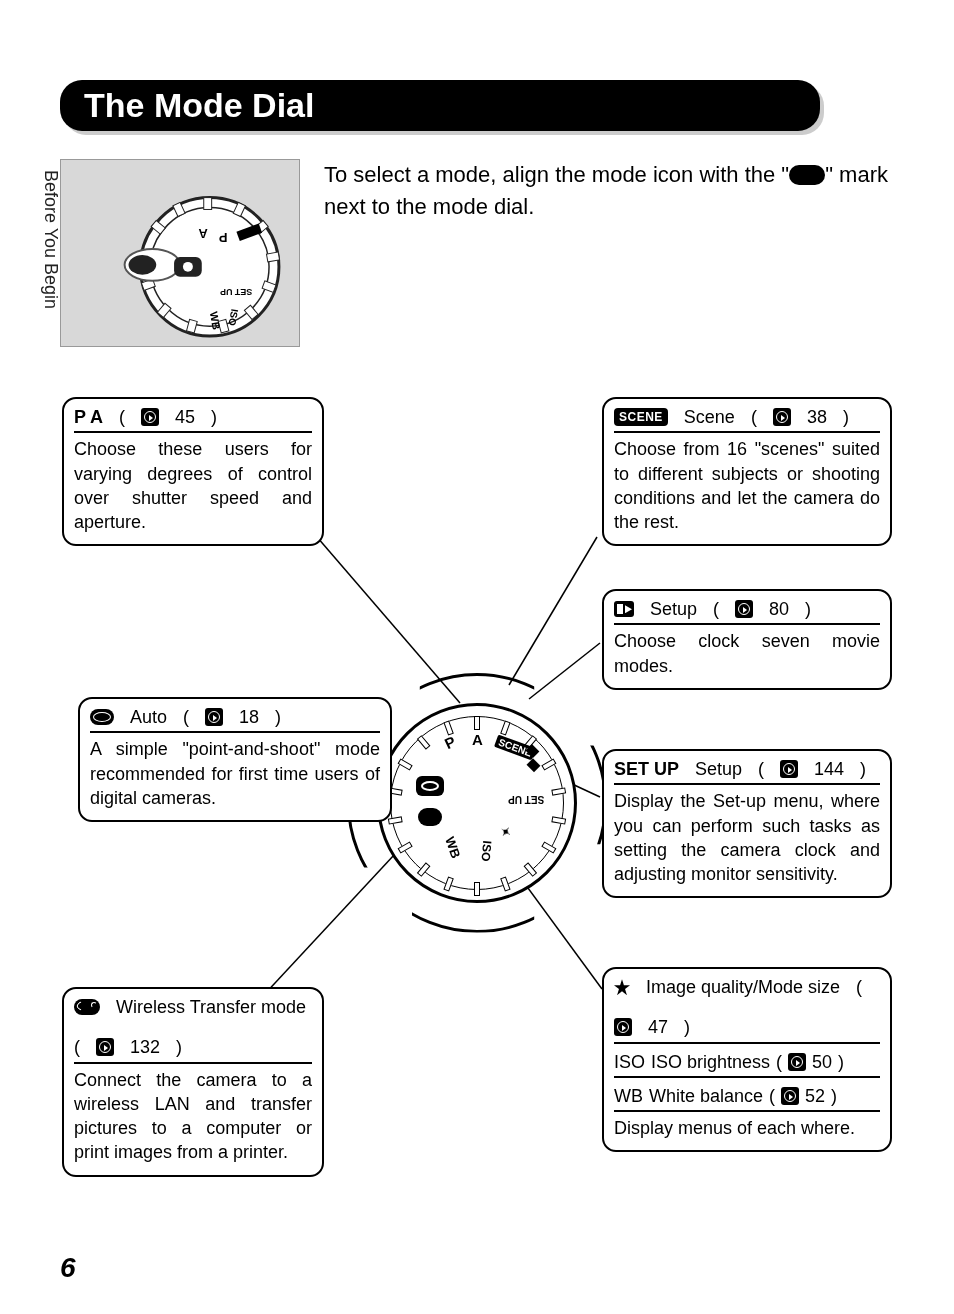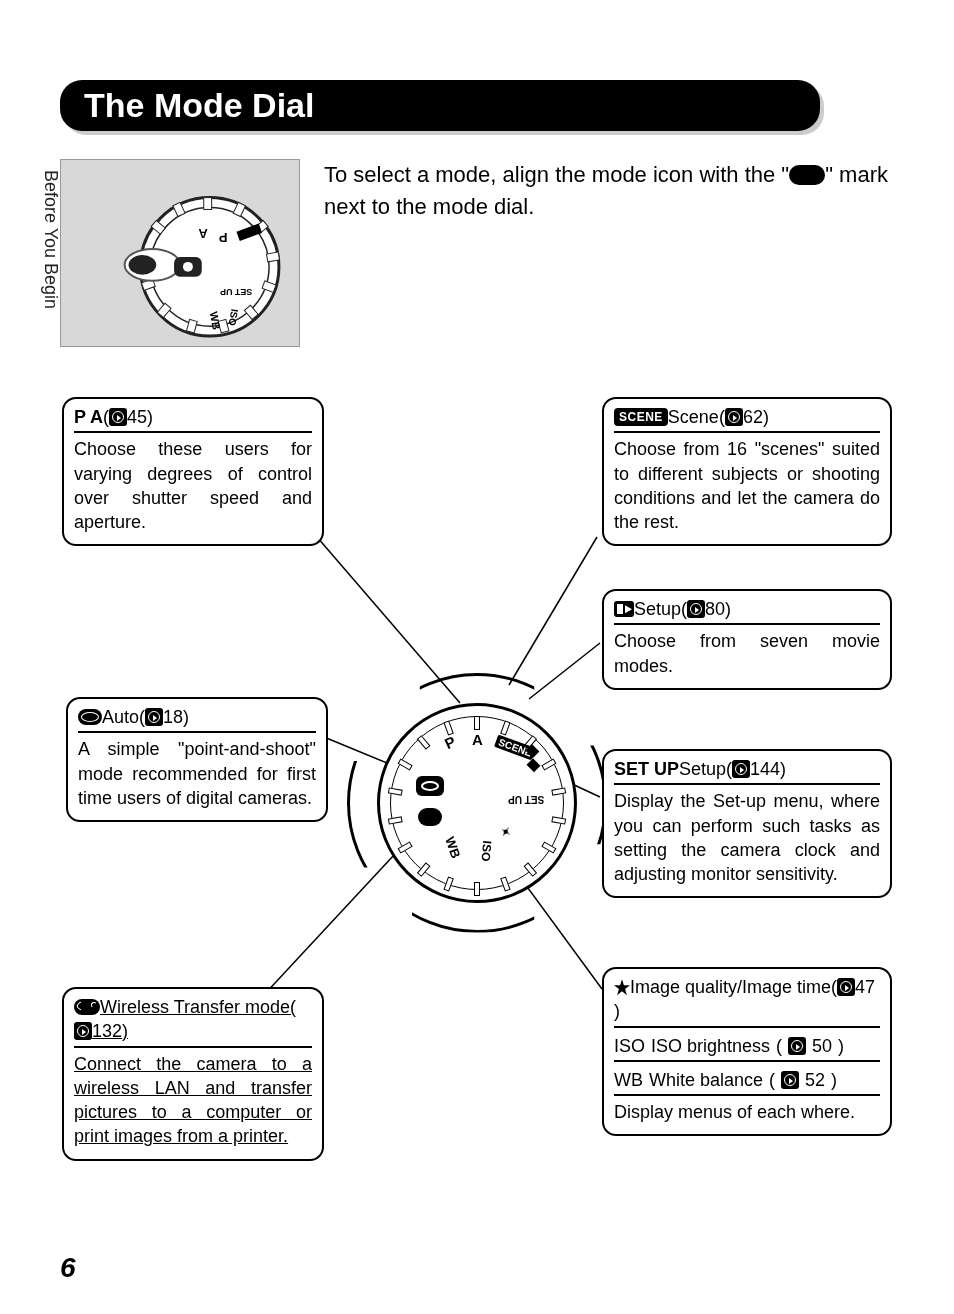--- a/index.html
+++ b/index.html
@@ -65,21 +65,21 @@
   }
   .callout .hdr {
     font-weight: normal;
     border-bottom: 2px solid #000;
     padding-bottom: 2px;
     margin-bottom: 4px;
     font-size: 18px;
     display: flex;
     align-items: center;
     flex-wrap: wrap;
-    gap: 0;
+    gap: 16px;
   }
   .callout .hdr .b { font-weight: bold; }
   .sub-hdr {
     border-bottom: 2px solid #000;
     padding-bottom: 2px;
     margin-top: 6px;
     margin-bottom: 4px;
     display: flex;
     align-items: center;
     gap: 6px;
@@ -281,54 +281,54 @@
       <span class="dlabel" style="top:43px; left:143px; font-size:15px; transform:rotate(45deg);">▀▄</span>
       <span class="dlabel" style="top:118px; left:120px; font-size:13px; transform:rotate(125deg);">✦</span>
     </div>
 
     <div class="callout" style="left:0; top:0; width:262px;">
       <div class="hdr"><span class="b">P A</span> (<span class="ref-icon"></span><span>45</span>)</div>
       <div>Choose these users for varying degrees of control over shutter speed and aperture.</div>
     </div>
 
     <div class="callout" style="right:0; top:0; width:290px;">
-      <div class="hdr"><span class="chip">SCENE</span> <span>Scene</span> (<span class="ref-icon"></span><span>62</span>)</div>
+      <div class="hdr"><span class="chip">SCENE</span> <span>Scene</span> (<span class="ref-icon"></span><span>38</span>)</div>
       <div>Choose from 16 "scenes" suited to different subjects or shooting conditions and let the camera do the rest.</div>
     </div>
 
     <div class="callout" style="right:0; top:192px; width:290px;">
       <div class="hdr"><span class="small-ico" style="position:relative;">
             <span style="position:absolute;left:3px;top:3px;width:6px;height:10px;background:#fff;"></span>
             <span style="position:absolute;right:2px;top:4px;width:7px;height:8px;background:#fff;clip-path:polygon(0 0,100% 50%,0 100%);"></span>
           </span> <span>Setup</span> (<span class="ref-icon"></span><span>80</span>)</div>
-      <div>Choose from seven movie modes.</div>
-    </div>
-
-    <div class="callout" style="left:4px; top:300px; width:262px;">
+      <div>Choose clock seven movie modes.</div>
+    </div>
+
+    <div class="callout" style="left:16px; top:300px; width:314px;">
       <div class="hdr"><span class="chip auto" style="position:relative;width:24px;height:16px;">
             <span style="position:absolute;inset:3px;border:1.5px solid #fff;border-radius:50%;"></span>
           </span> <span>Auto</span> (<span class="ref-icon"></span><span>18</span>)</div>
       <div>A simple "point-and-shoot" mode recommended for first time users of digital cameras.</div>
     </div>
 
     <div class="callout" style="right:0; top:352px; width:290px;">
       <div class="hdr"><span class="b">SET UP</span> <span>Setup</span> (<span class="ref-icon"></span><span>144</span>)</div>
       <div>Display the Set-up menu, where you can perform such tasks as setting the camera clock and adjusting monitor sensitivity.</div>
     </div>
 
-    <div class="callout" style="left:0; top:590px; width:262px;text-decoration:underline;">
+    <div class="callout" style="left:0; top:590px; width:262px;">
       <div class="hdr"><span class="chip wifi" style="position:relative;width:26px;height:16px;">
             <span style="position:absolute;left:3px;top:3px;width:8px;height:8px;border:1.5px solid #fff;border-radius:50%;border-right-color:transparent;border-top-color:transparent;transform:rotate(45deg);"></span>
             <span style="position:absolute;right:3px;top:3px;width:6px;height:6px;border:1.5px solid #fff;border-radius:50%;border-right-color:transparent;border-bottom-color:transparent;"></span>
           </span> <span>Wireless Transfer mode</span> (<span class="ref-icon"></span><span>132</span>)</div>
       <div>Connect the camera to a wireless LAN and transfer pictures to a computer or print images from a printer.</div>
     </div>
 
     <div class="callout" style="right:0; top:570px; width:290px;">
-      <div class="hdr"><span class="small-ico" style="width:16px;height:16px;clip-path:polygon(50% 0,62% 38%,100% 38%,69% 61%,81% 100%,50% 76%,19% 100%,31% 61%,0 38%,38% 38%);"></span> <span>Image quality/Image time</span> (<span class="ref-icon"></span><span>47</span>)</div>
+      <div class="hdr"><span class="small-ico" style="width:16px;height:16px;clip-path:polygon(50% 0,62% 38%,100% 38%,69% 61%,81% 100%,50% 76%,19% 100%,31% 61%,0 38%,38% 38%);"></span> <span>Image quality/Mode size</span> (<span class="ref-icon"></span><span>47</span>)</div>
       <div class="sub-hdr"><span class="b">ISO</span> <span>ISO brightness</span> (<span class="ref-icon"></span><span>50</span>)</div>
       <div class="sub-hdr"><span class="b">WB</span> <span>White balance</span> (<span class="ref-icon"></span><span>52</span>)</div>
       <div>Display menus of each where.</div>
     </div>
 
   </div>
 
   <div class="page-num">6</div>
 
 </div>

